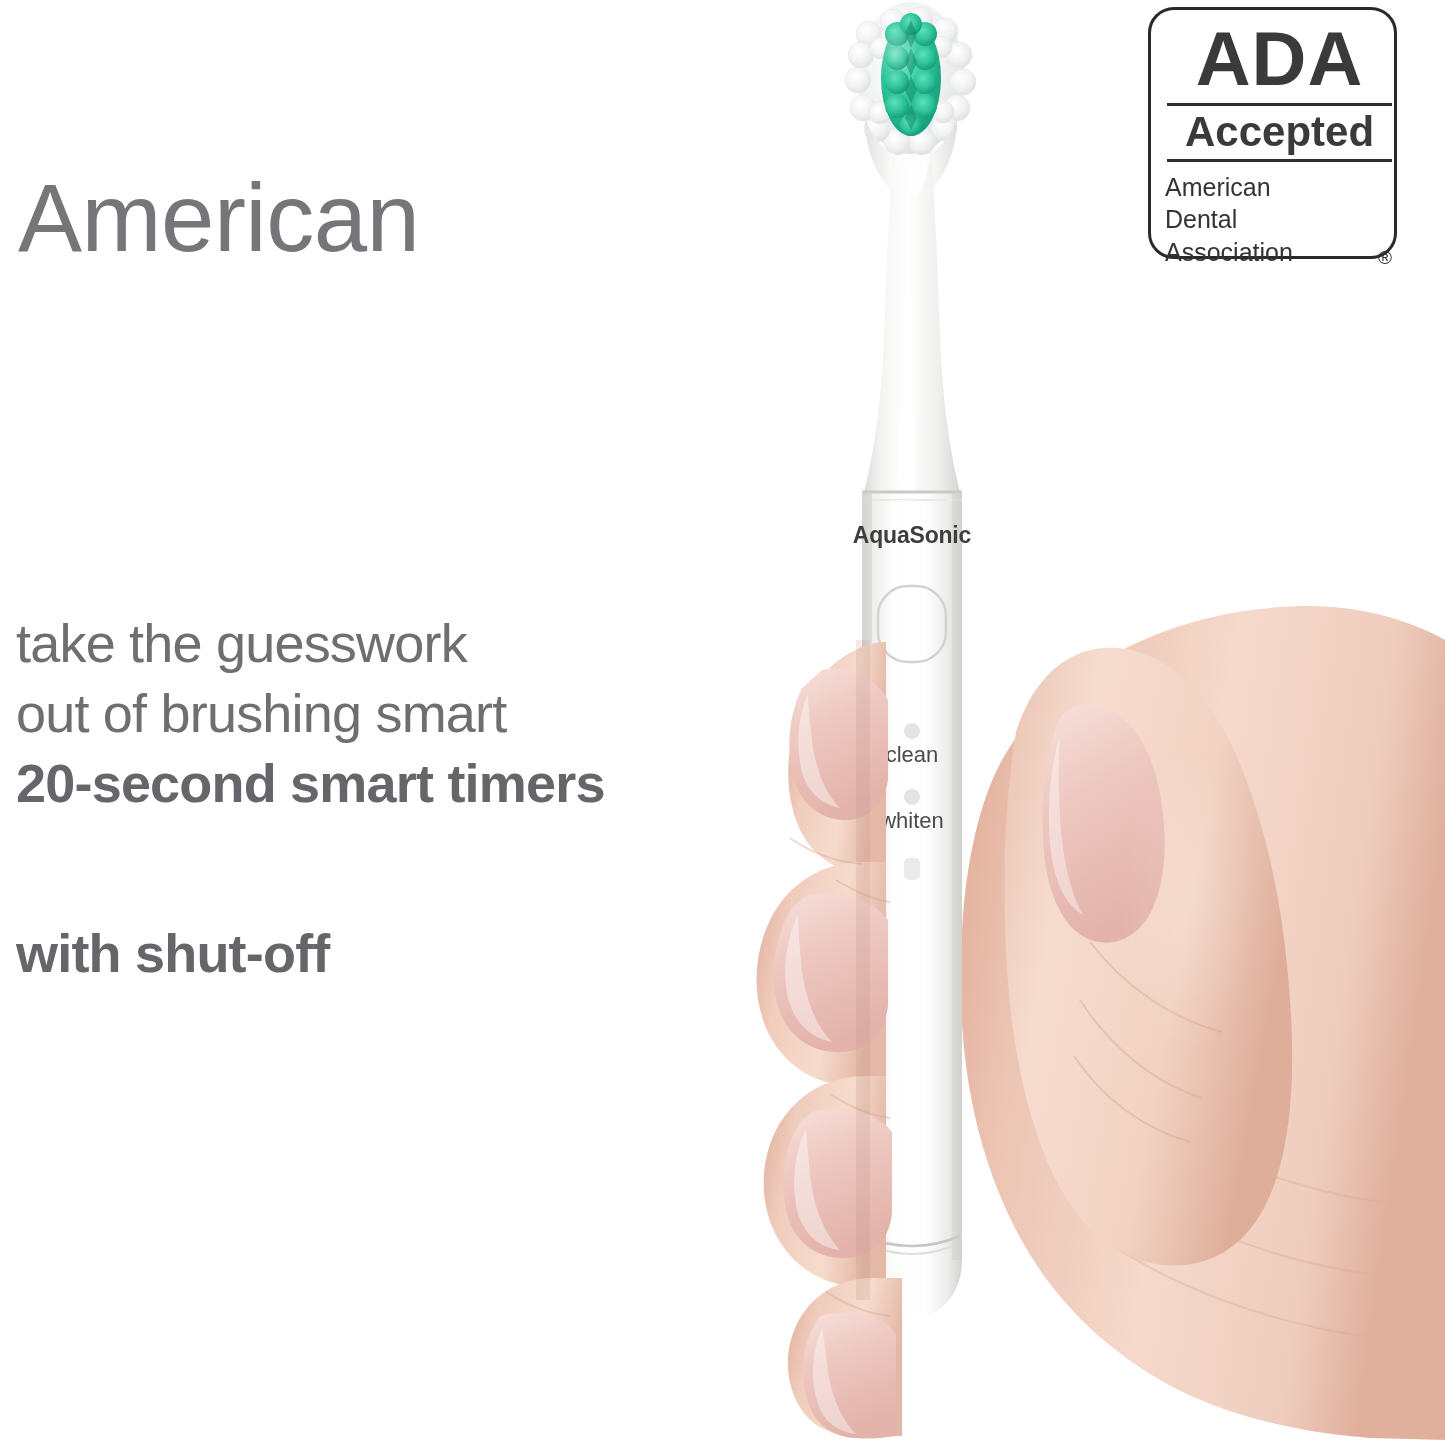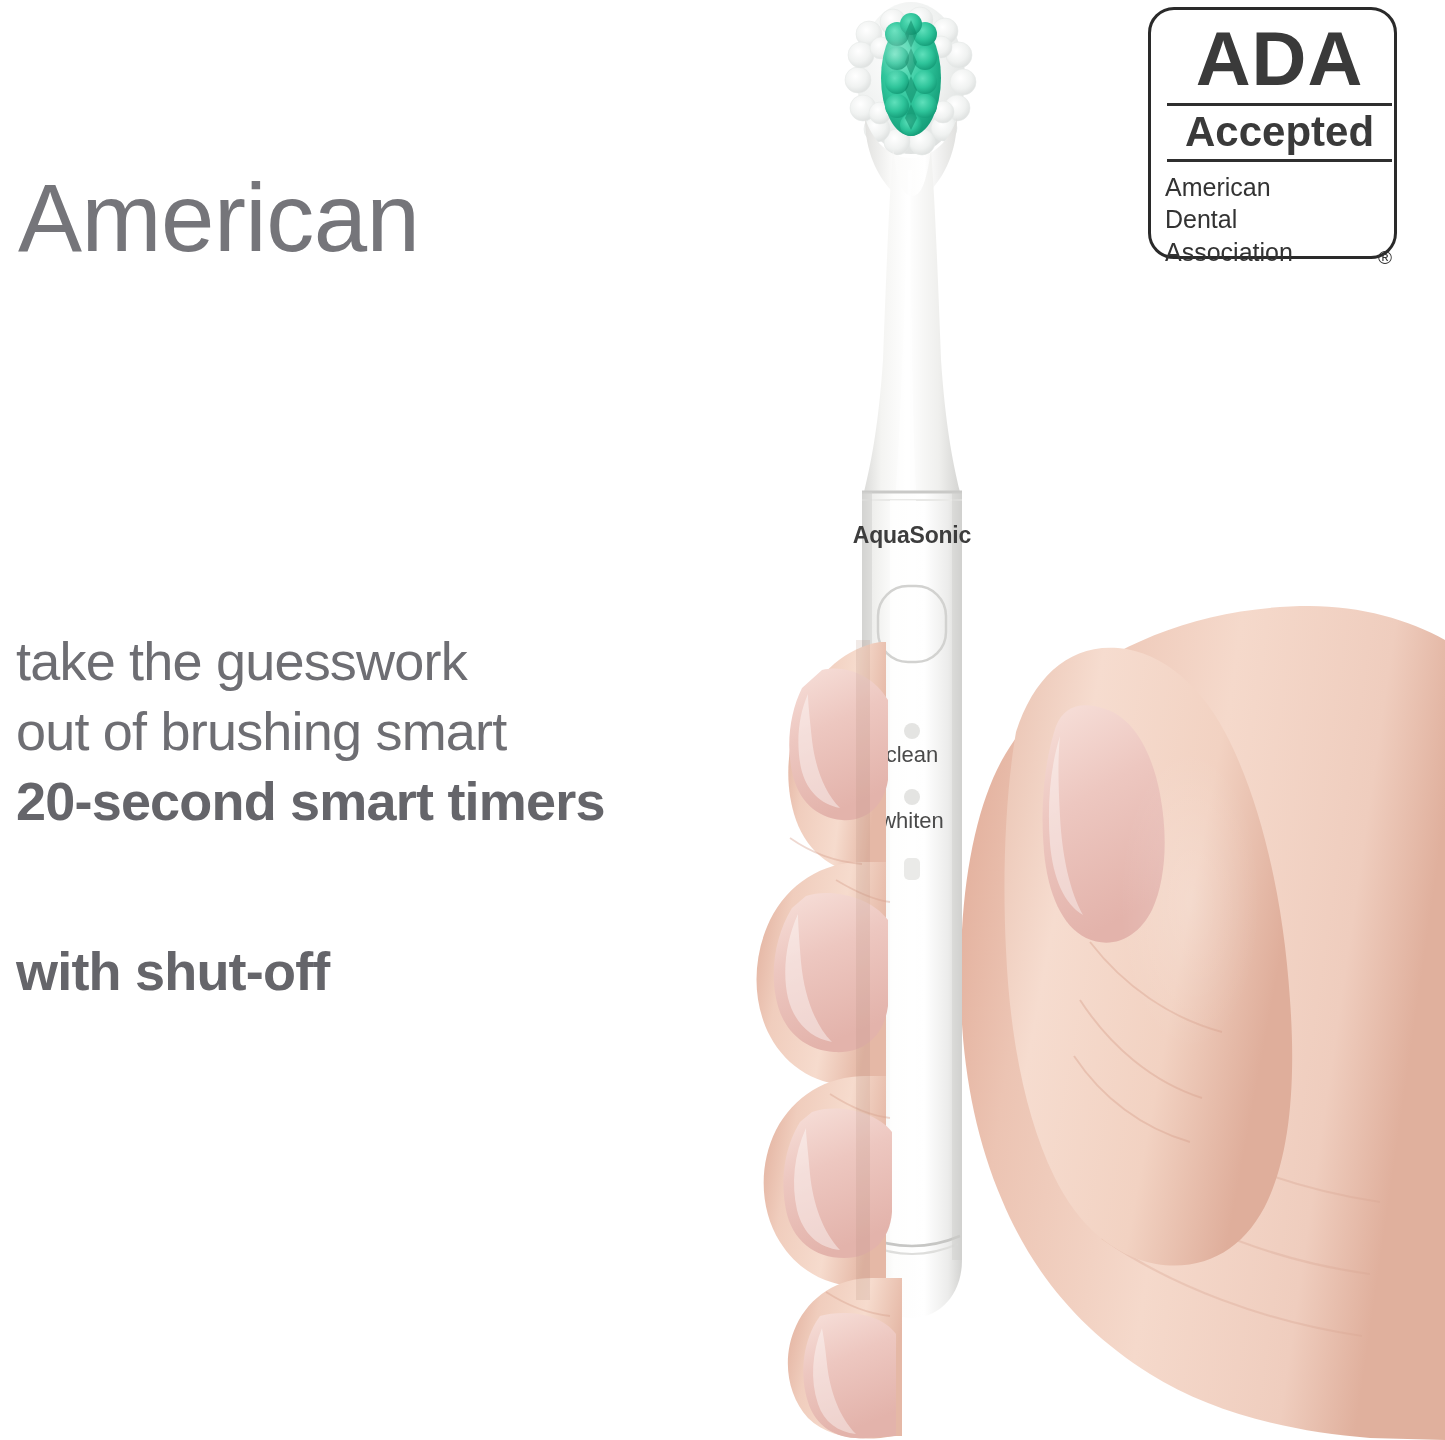--- a/index.html
+++ b/index.html
@@ -42,21 +42,20 @@
     color: #66666b;
     white-space: nowrap;
     margin-top: 4px;
   }
 
   
   .copy-block {
     position: absolute;
     left: 16px;
     width: 760px;
-    margin-top: 18px;
   }
   .copy-para-1 { top: 608px; }
   .copy-para-2 { top: 918px; }
 
   .copy-line {
     font-size: 54px;
     line-height: 1.30;
     color: #6e6e73;
     font-weight: 400;
     letter-spacing: -0.8px;

